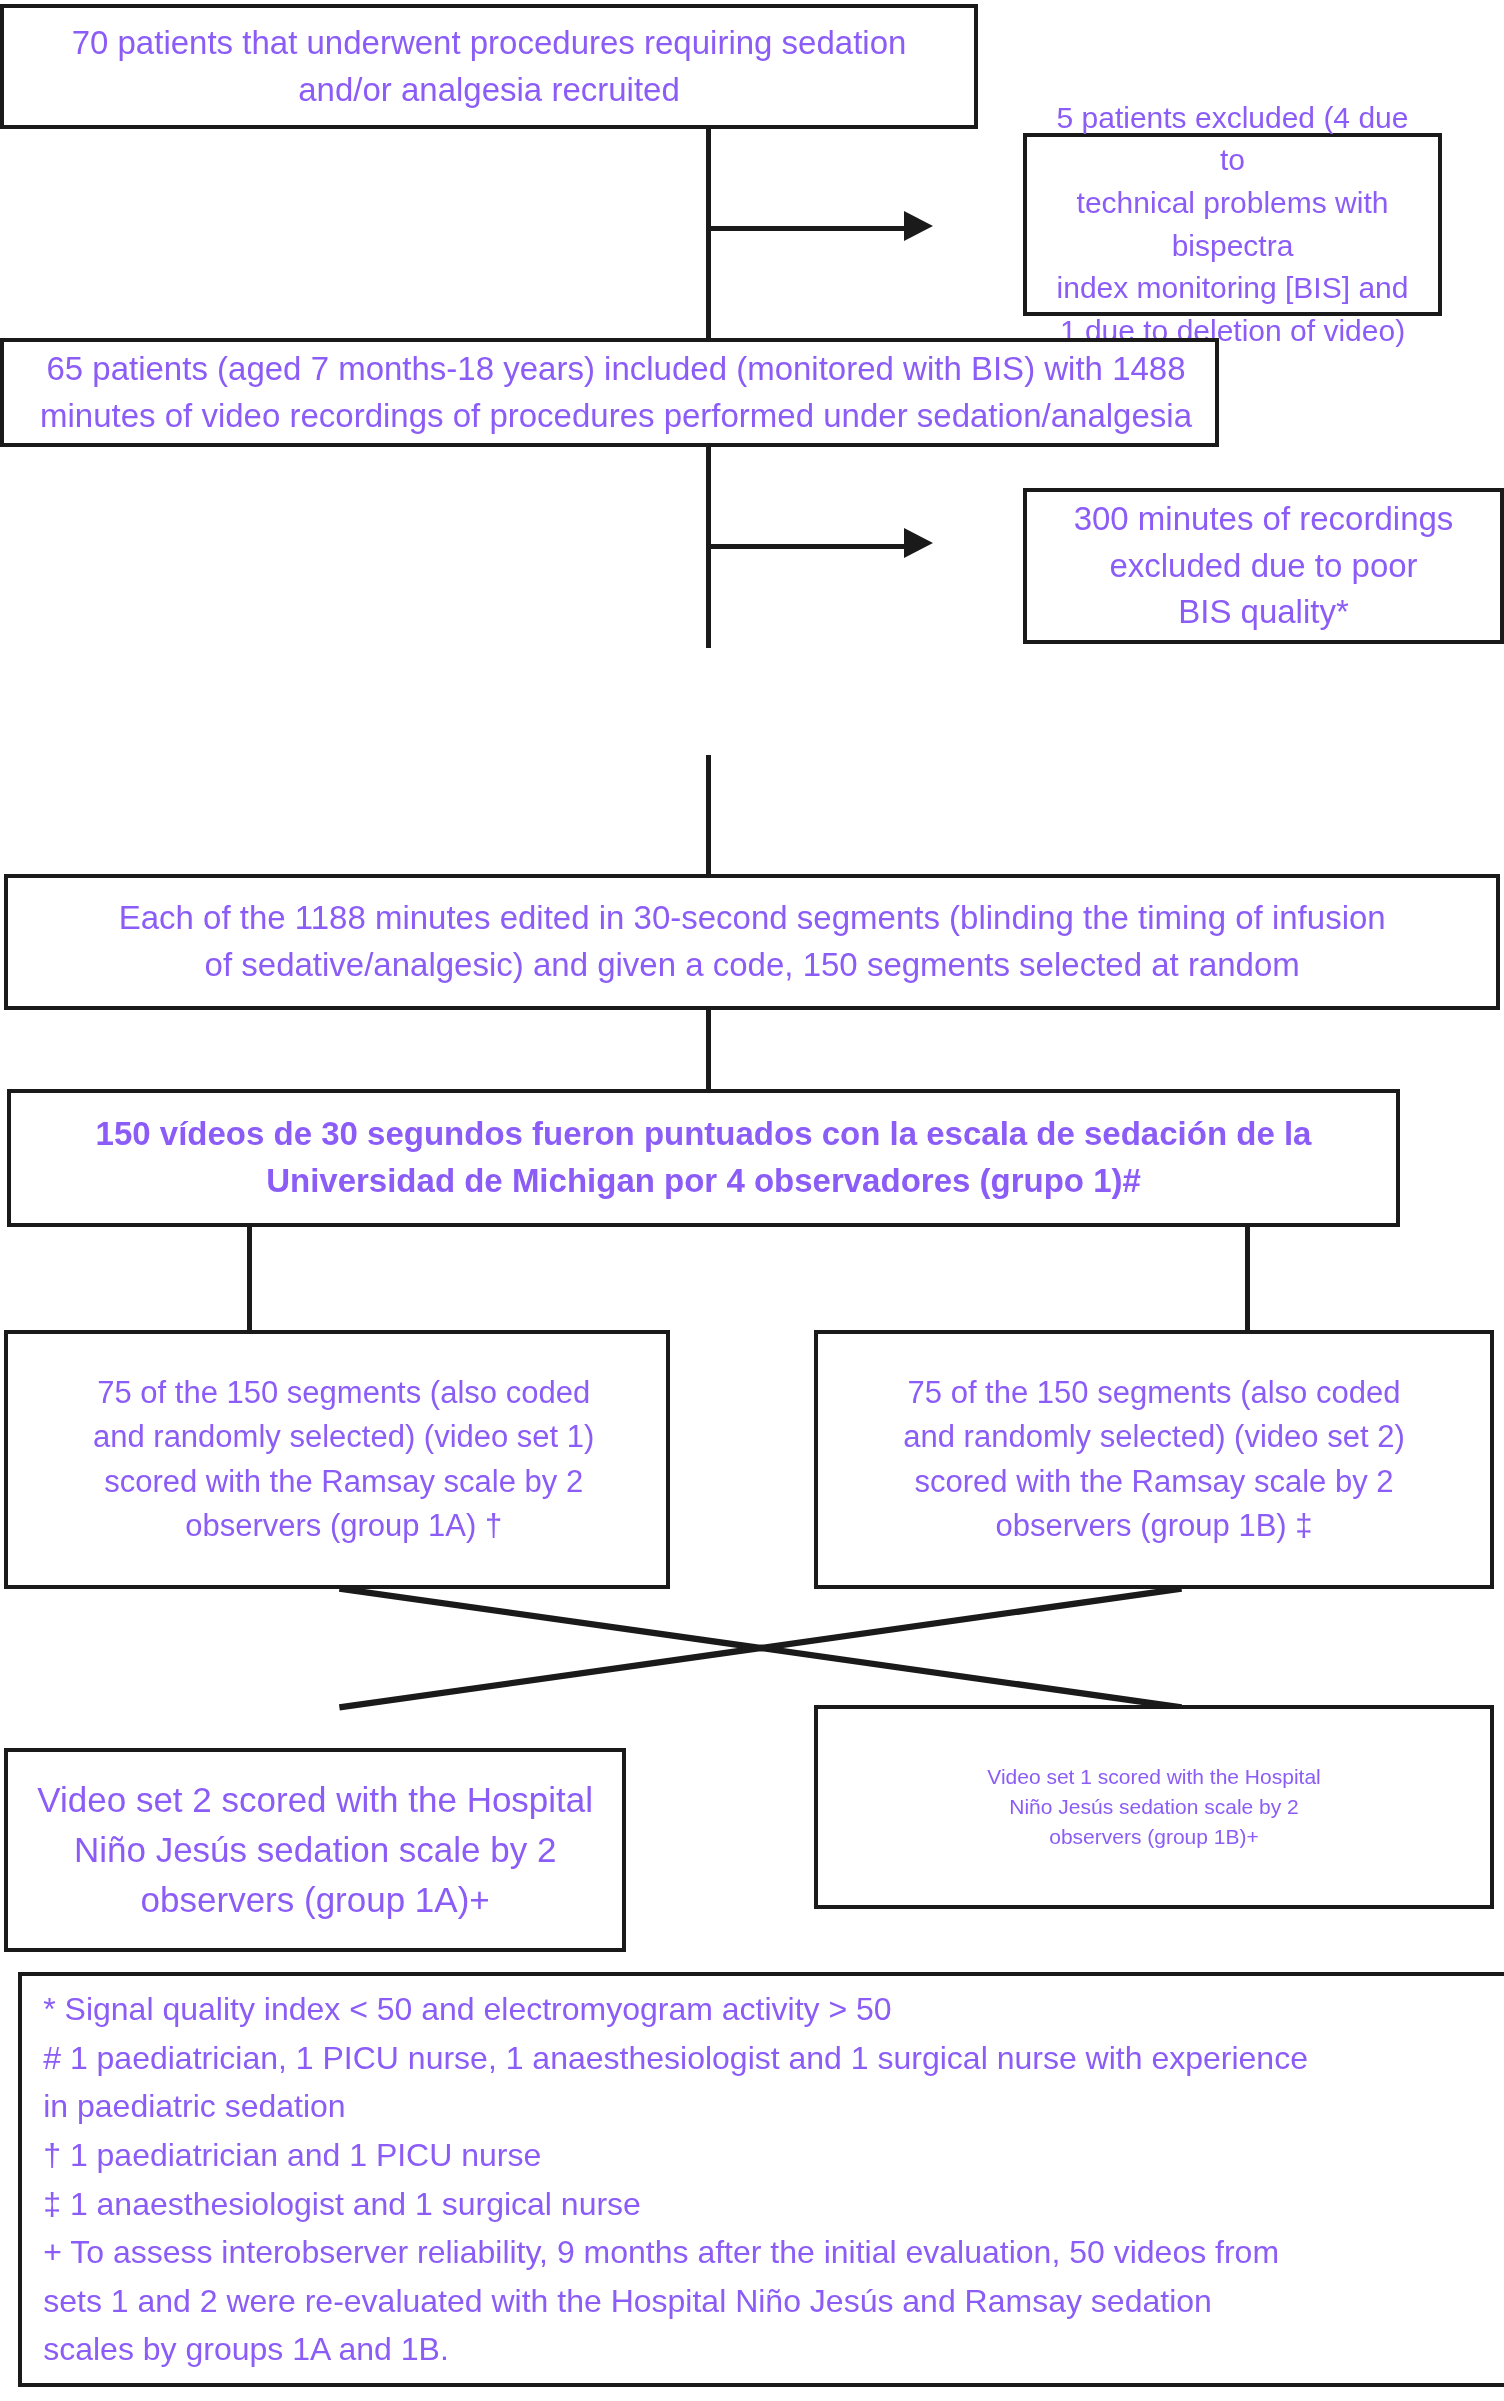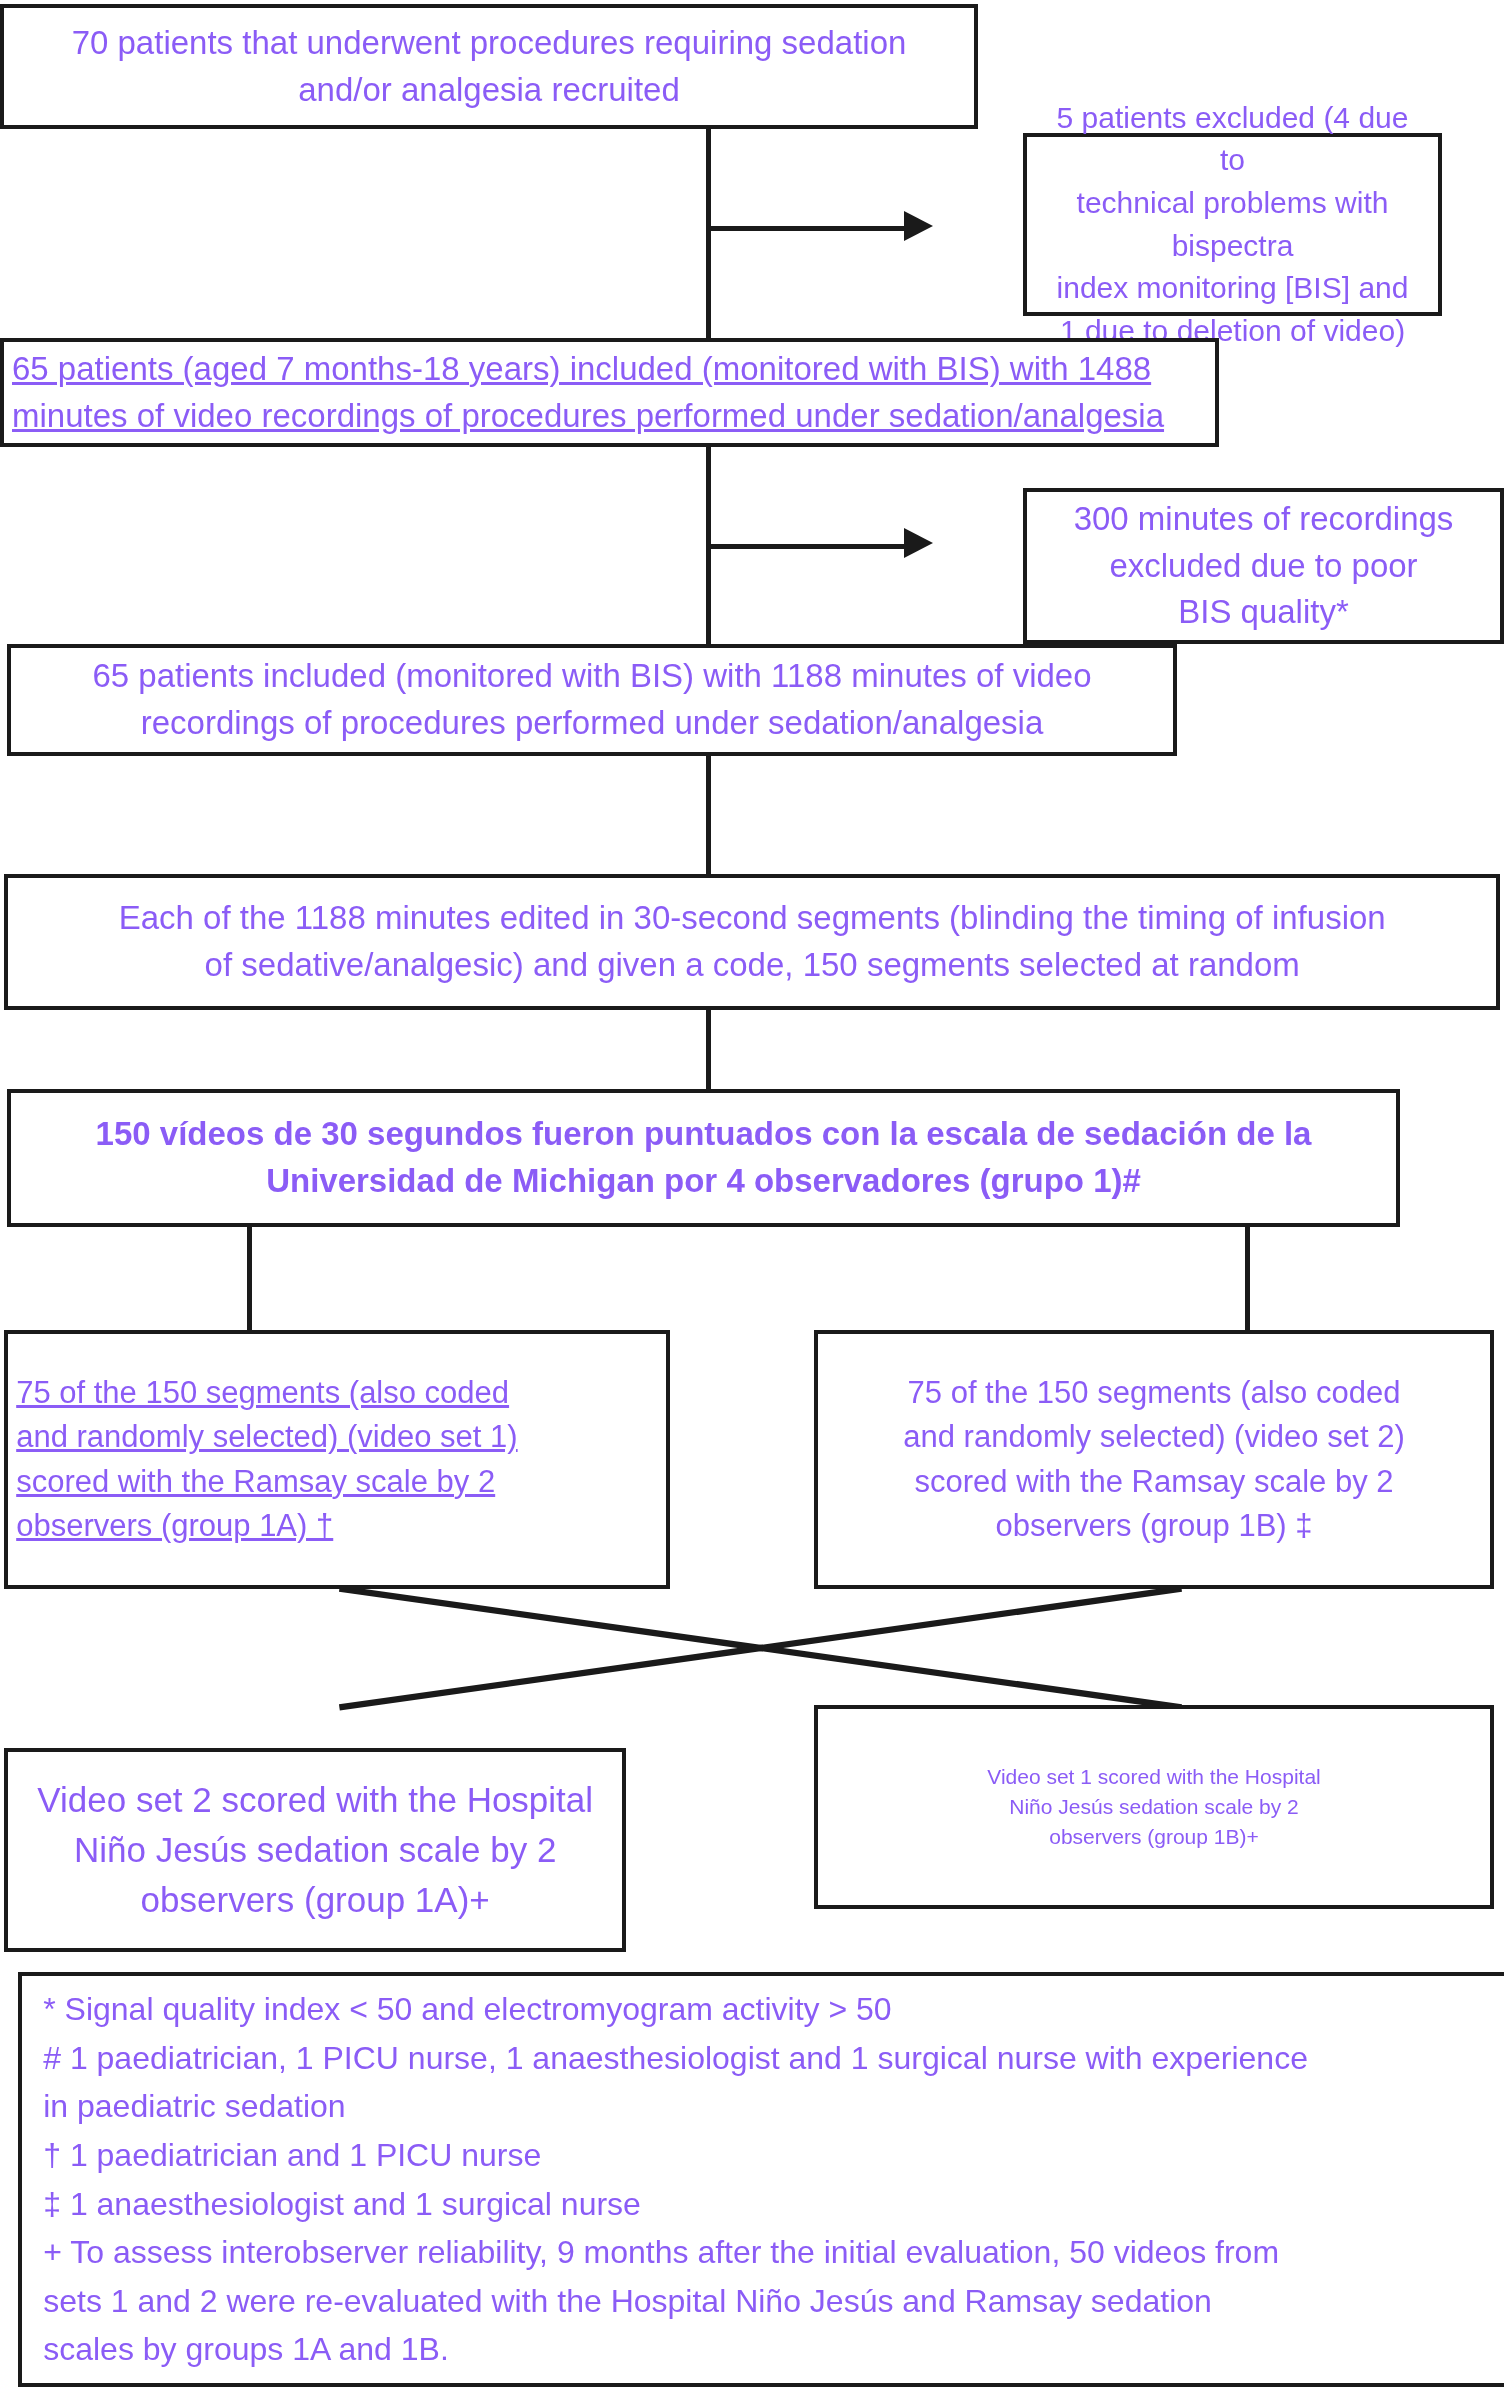--- a/index.html
+++ b/index.html
@@ -26,21 +26,21 @@
     color: #8b5cf6;
     line-height: 1.42;
     z-index: 5;
   }
   .box .txt {
     width: 100%;
     padding: 0 18px;
     text-align: center;
     white-space: pre-line;
   }
-  .box.left .txt { text-align: left; padding-left: 8px; text-decoration: underline; }
+  .box.left .txt { text-align: center; padding-left: 31px; }
 
   
   #box-recruited    { left: 0px;    top: 4.2px;    width: 978px; height: 125px; font-size: 33px; }
   #box-excluded5    { left: 1023px; top: 133px;  width: 419px;  height: 183px; font-size: 30px; }
   #box-included1488 { left: 0px;    top: 338px;  width: 1219px; height: 109px; font-size: 33px; }
   #box-excluded300  { left: 1023px; top: 469px;  width: 481px;  height: 156px; font-size: 33px; margin-top: 19px; }
   #box-included1188 { left: 7px;   top: 644px;  width: 1170px; height: 112px; font-size: 33px; }
   #box-segments     { left: 4.2px;    top: 874px; width: 1496px; height: 136px; font-size: 33px; }
   #box-spanish      { left: 7px;   top: 1089px; width: 1393px; height: 138px; font-size: 33px; font-weight: bold; }
   #box-set1         { left: 4.2px;    top: 1330px; width: 666px;  height: 259px; font-size: 31px; }
@@ -115,24 +115,20 @@
     <div class="txt">65 patients (aged 7 months-18 years) included (monitored with BIS) with 1488
 minutes of video recordings of procedures performed under sedation/analgesia</div>
   </div>
 
   <div class="box" id="box-excluded300">
     <div class="txt">300 minutes of recordings
 excluded due to poor
 BIS quality*</div>
   </div>
 
-  <div class="box" id="box-included1188">
-    <div class="txt">65 patients included (monitored with BIS) with 1188 minutes of video
-recordings of procedures performed under sedation/analgesia</div>
-  </div>
 
   <div class="box" id="box-segments">
     <div class="txt">Each of the 1188 minutes edited in 30-second segments (blinding the timing of infusion
 of sedative/analgesic) and given a code, 150 segments selected at random</div>
   </div>
 
   <div class="box" id="box-spanish">
     <div class="txt">150 vídeos de 30 segundos fueron puntuados con la escala de sedación de la
 Universidad de Michigan por 4 observadores (grupo 1)#</div>
   </div>

